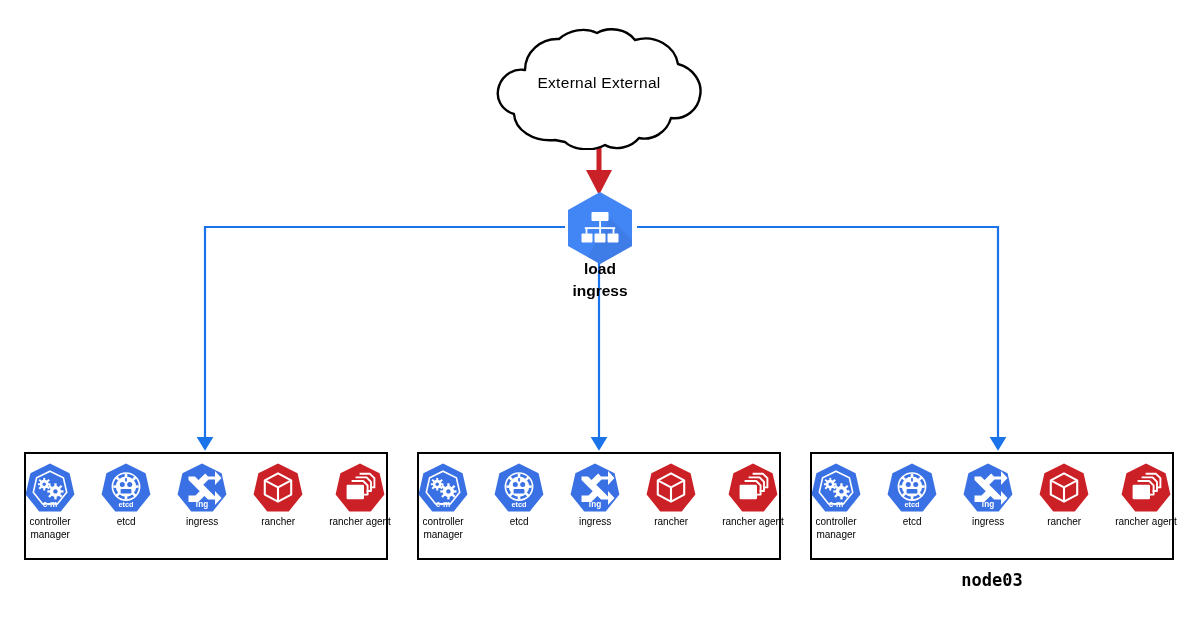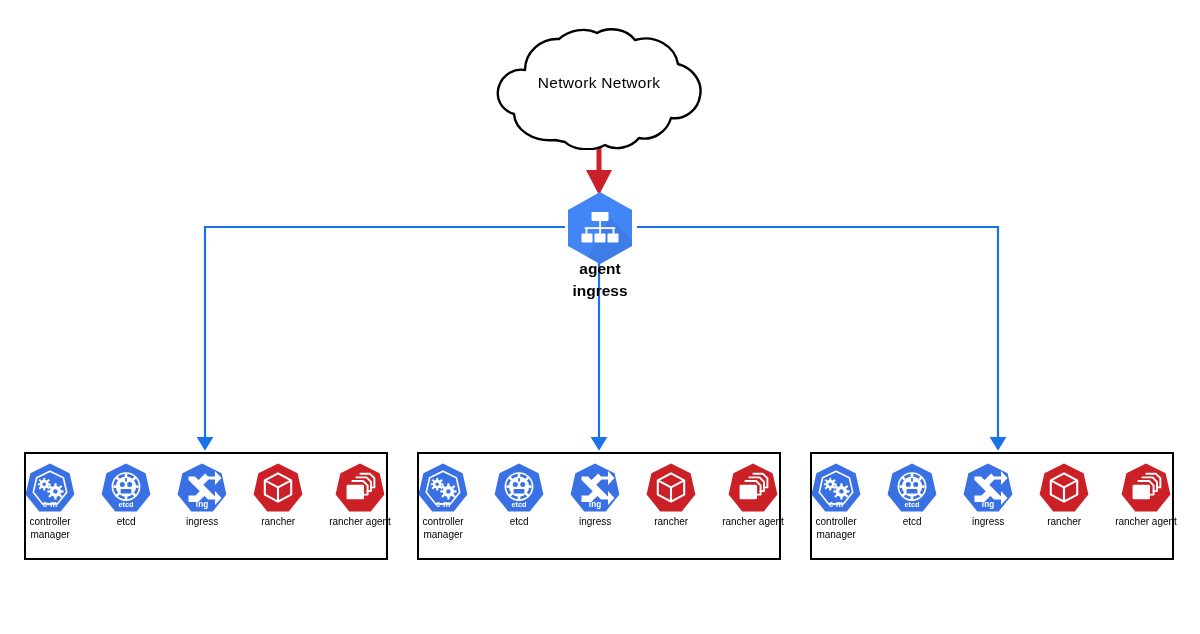--- a/index.html
+++ b/index.html
@@ -161,42 +161,42 @@
          C76,2 92,-1 104,5
          C116,-2 134,1 142,12
          C162,6 182,18 185,36
          C200,40 210,54 207,68
          C205,82 192,92 178,90
          C174,104 160,113 146,110
          C138,120 122,123 112,117
          C100,124 80,122 72,114
          Z" fill="#ffffff" stroke="#000000" stroke-width="2.4" stroke-linejoin="round"></path>
   </svg>
-  <div id="cloud-label">Network Network</div>
+  <div id="cloud-label">External External</div>
 
   <svg id="lb-hex" viewBox="0 0 76 76">
 
     <path d="M38,2 L70,20 L70,56 L38,74 L6,56 L6,20 Z" fill="#4285F4"></path>
 
     <path d="M48,28 L70,50 L70,56 L38,74 L26,67 Z" fill="#3A72D8" opacity="0.45"></path>
 
     <g fill="#ffffff">
       <rect x="29.5" y="22" width="17" height="9" rx="1"></rect>
       <rect x="37.2" y="31" width="1.8" height="7"></rect>
       <rect x="22.8" y="37.2" width="30.4" height="1.8"></rect>
       <rect x="23.6" y="38.6" width="1.8" height="5"></rect>
       <rect x="37.2" y="38.6" width="1.8" height="5"></rect>
       <rect x="50.6" y="38.6" width="1.8" height="5"></rect>
       <rect x="19.5" y="43.5" width="11" height="9" rx="1"></rect>
       <rect x="32.5" y="43.5" width="11" height="9" rx="1"></rect>
       <rect x="45.5" y="43.5" width="11" height="9" rx="1"></rect>
     </g>
   </svg>
   <div id="lb-label">
-    <div>agent</div>
+    <div>load</div>
     <div>ingress</div>
   </div>
 
   <div class="node-box" id="node-box-0">
       <div class="comp-row">
         <div class="comp">
           <svg class="comp-icon" viewBox="0 0 50 52">
             <path d="M25,1.6 L44.6,11.2 L49.4,32.4 L35.8,49.4 L14.2,49.4 L0.6,32.4 L5.4,11.2 Z" fill="#3970E4"></path>
             <path d="M25,9.2 L38.4,15.8 L41.7,30.3 L32.4,41.9 L17.6,41.9 L8.3,30.3 L11.6,15.8 Z" fill="none" stroke="#ffffff" stroke-width="1.6"></path>
             <g fill="#ffffff">
@@ -479,14 +479,15 @@
               <path d="M24.6,11.8 L35.0,11.8 L39.4,16.2 L39.4,25.4 L35.0,25.4"></path>
               <path d="M20.6,15.4 L31.6,15.4 L36.0,19.8 L36.0,29.0 L31.6,29.0"></path>
               <path d="M16.6,19.0 L28.2,19.0 L32.6,23.4 L32.6,32.6 L28.2,32.6"></path>
             </g>
             <rect x="11.6" y="22.8" width="17.4" height="14.4" rx="1.2" fill="#ffffff"></rect>
           </svg>
           <div class="comp-label">rancher agent</div>
         </div>
       </div>
     </div>
+  <div class="node-title" id="node-title-2">node03</div>
 
 </div>
 
 </body></html>

